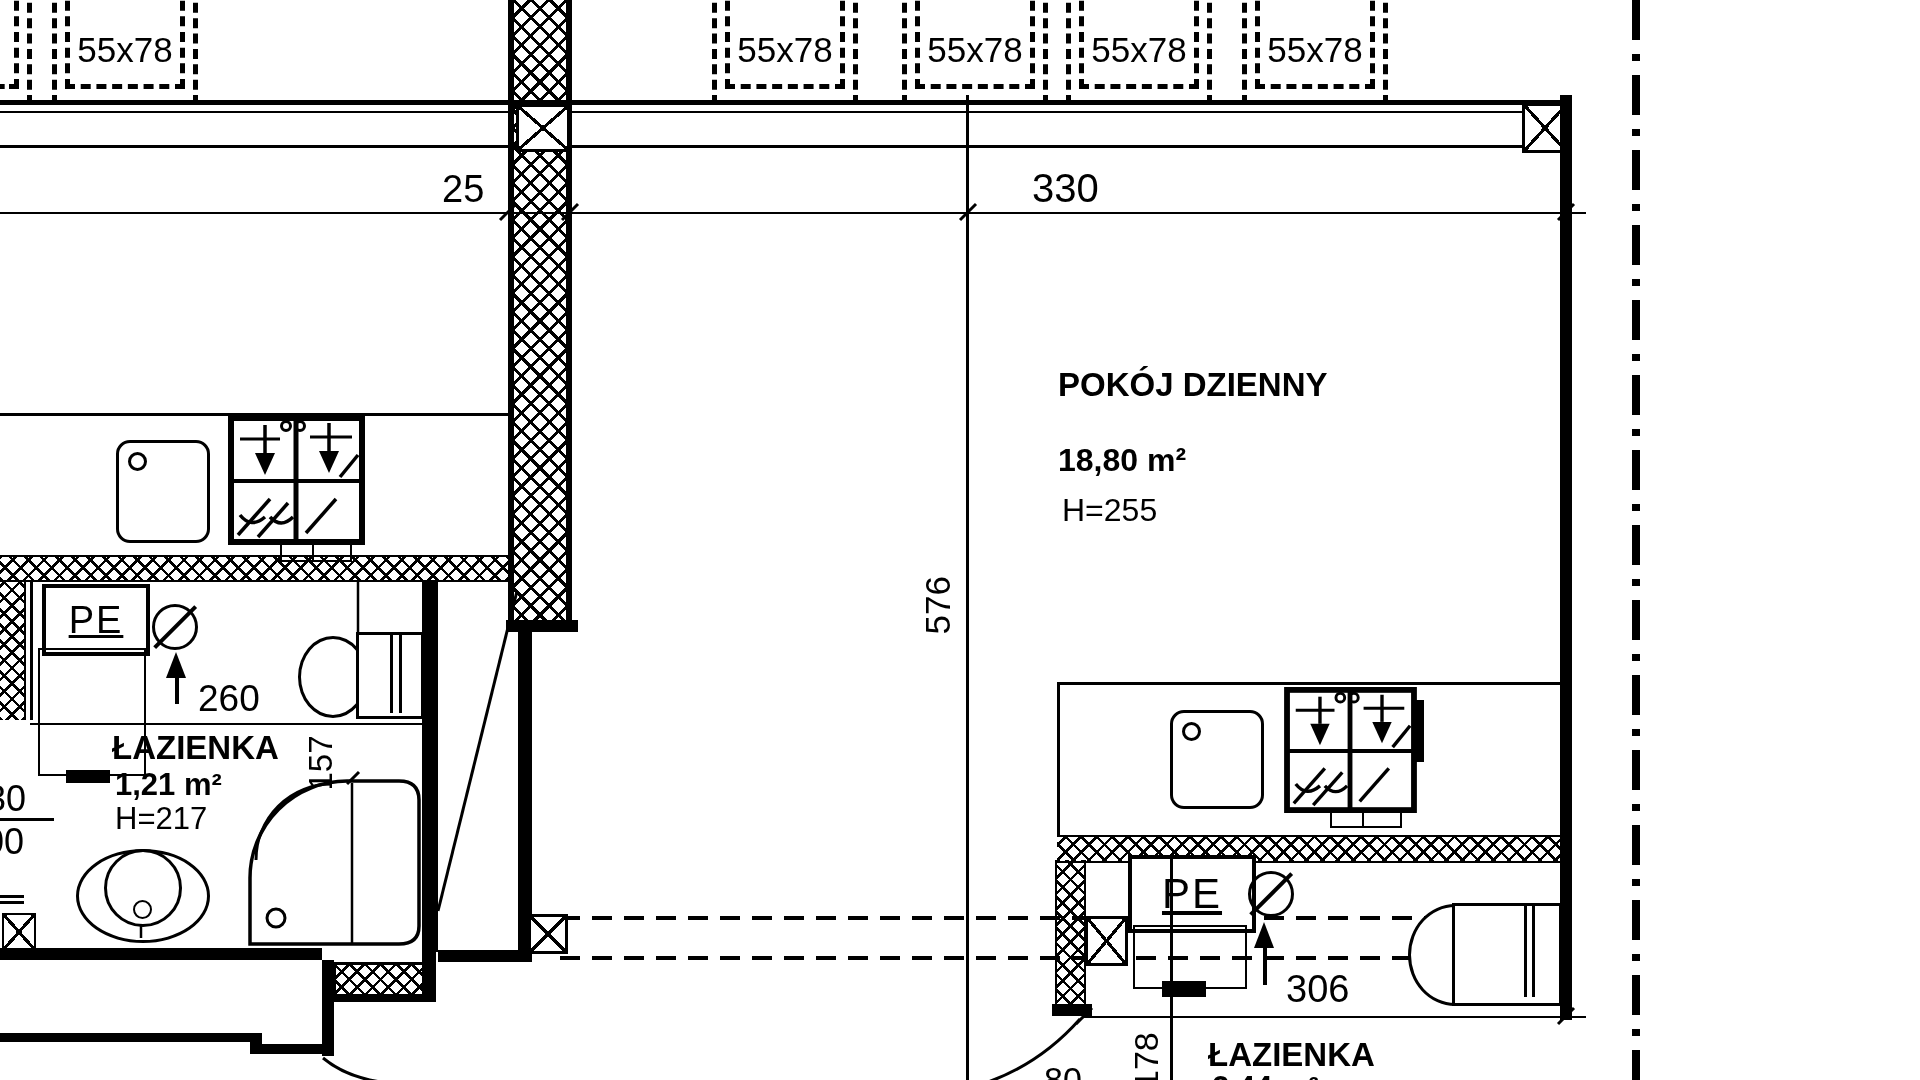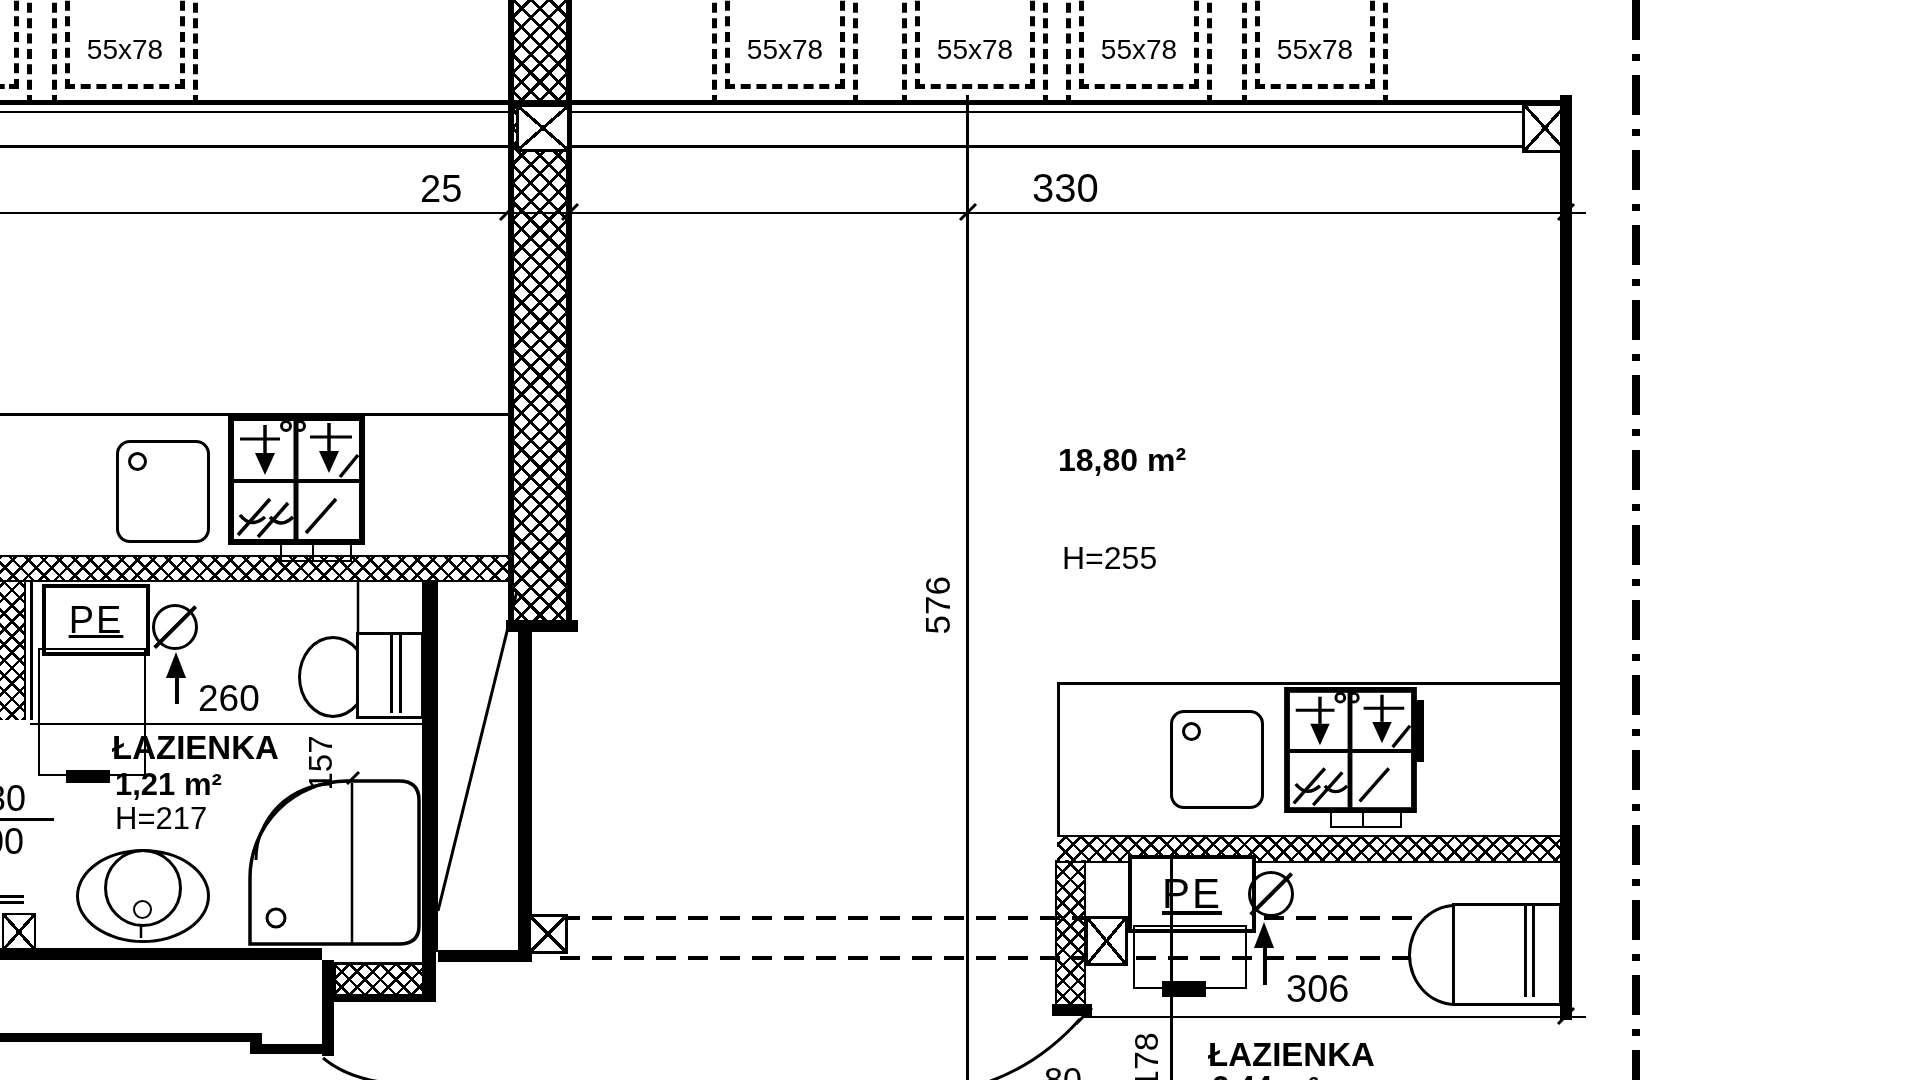--- a/index.html
+++ b/index.html
@@ -16,21 +16,21 @@
   .hatch-sm{position:absolute;
     background-image:
       repeating-linear-gradient(45deg,#000 0 2.6px,transparent 2.6px 11px),
       repeating-linear-gradient(-45deg,#000 0 2.6px,transparent 2.6px 11px);}
   .xbox{position:absolute;border:3px solid #000;background-color:#fff;background-image:
       linear-gradient(to top right,transparent calc(50% - 1.6px),#000 calc(50% - 1.6px),#000 calc(50% + 1.6px),transparent calc(50% + 1.6px)),
       linear-gradient(to bottom right,transparent calc(50% - 1.6px),#000 calc(50% - 1.6px),#000 calc(50% + 1.6px),transparent calc(50% + 1.6px));}
   .win{position:absolute;border:5px dashed #000;}
   .win .inner{position:absolute;left:8px;right:8px;top:8px;bottom:11px;border:5px dashed #000;
       display:flex;align-items:center;justify-content:center;}
-  .win .lbl{font-size:28px;padding-top:26px;}
+  .win .lbl{font-size:35px;padding-top:26px;}
   .dashline{position:absolute;height:4px;
       background:repeating-linear-gradient(90deg,#000 0 20px,transparent 20px 32px);}
   .dashdot{position:absolute;width:8px;
       background:repeating-linear-gradient(180deg,#000 0 40px,transparent 40px 54px,#000 54px 61px,transparent 61px 75px);}
   .pebox{position:absolute;border:4px solid #000;background:#fff;display:flex;align-items:center;justify-content:center;}
   .pebox span{font-size:40px;letter-spacing:2px;text-decoration:underline;}
   .openrect{position:absolute;border:2.5px solid #000;}
   .drain{position:absolute;border:3px solid #000;border-radius:50%;}
   .drain .slash{position:absolute;left:50%;top:50%;width:3.5px;height:58px;background:#000;
       transform:translate(-50%,-50%) rotate(45deg);}
@@ -75,21 +75,21 @@
     <div class="inner">
         <span class="lbl">55x78</span>
       </div>
   </div>
 
   <div class="blk" style="left:0;top:100px;width:1572px;height:4.5px;"></div>
   <div class="blk" style="left:0;top:111px;width:1572px;height:2px;"></div>
   <div class="blk" style="left:0;top:145px;width:1572px;height:2.5px;"></div>
 
   <div class="blk" style="left:0;top:212px;width:1586px;height:2px;"></div>
-  <div class="txt" style="left:420px;top:170px;font-size:38px;">25</div>
+  <div class="txt" style="left:442px;top:170px;font-size:38px;">25</div>
   <div class="txt" style="left:1032px;top:168px;font-size:40px;">330</div>
 
   <div class="hatch-big" style="left:514px;top:0;width:52px;height:628px;"></div>
   <div class="blk" style="left:508px;top:0;width:6px;height:628px;"></div>
   <div class="blk" style="left:566px;top:0;width:6px;height:628px;"></div>
   <div class="blk" style="left:506px;top:620px;width:72px;height:12px;"></div>
   <div class="xbox" style="left:516px;top:104px;width:48px;height:42px;"></div>
   <div class="xbox" style="left:1522px;top:103px;width:40px;height:44px;"></div>
 
   <div class="blk" style="left:1560px;top:95px;width:12px;height:925px;"></div>
@@ -169,22 +169,23 @@
   <div class="hatch-sm" style="left:333px;top:962px;width:89px;height:34px;border:3px solid #000;"></div>
   <div class="blk" style="left:333px;top:994px;width:103px;height:8px;"></div>
   <div class="blk" style="left:322px;top:960px;width:12px;height:96px;"></div>
   <div class="blk" style="left:0;top:1033px;width:258px;height:9px;"></div>
   <div class="blk" style="left:250px;top:1033px;width:12px;height:21px;"></div>
   <div class="blk" style="left:250px;top:1044px;width:84px;height:10px;"></div>
 
   <div class="blk" style="left:966px;top:95px;width:2.5px;height:985px;"></div>
   <div class="txt rot" style="left:904px;top:584px;width:66px;font-size:35px;">576</div>
 
+  <div class="txt b" style="left:1058px;top:368px;font-size:33px;">POKÓJ DZIENNY</div>
   <div class="txt b" style="left:1058px;top:444px;font-size:32px;">18,80 m²</div>
-  <div class="txt" style="left:1062px;top:494px;font-size:32px;margin-top:48px;">H=255</div>
+  <div class="txt" style="left:1062px;top:494px;font-size:32px;">H=255</div>
 
   <div class="blk" style="left:1057px;top:682px;width:503px;height:2.5px;"></div>
   <div class="blk" style="left:1057px;top:682px;width:3px;height:153px;"></div>
   <div class="sink" style="left:1170px;top:710px;width:88px;height:93px;"></div>
   <div class="tap" style="left:1182px;top:722px;"></div>
   <svg class="overlay" style="left:1282px;top:687px;" width="137" height="126" viewBox="0 0 137 130">
     <rect x="3" y="3" width="131" height="124" fill="#fff" stroke="#000" stroke-width="6"></rect>
     <line x1="68" y1="3" x2="68" y2="127" stroke="#000" stroke-width="5"></line>
     <line x1="3" y1="66" x2="134" y2="66" stroke="#000" stroke-width="4"></line>
     <circle cx="58" cy="11" r="4.5" fill="none" stroke="#000" stroke-width="3"></circle>

